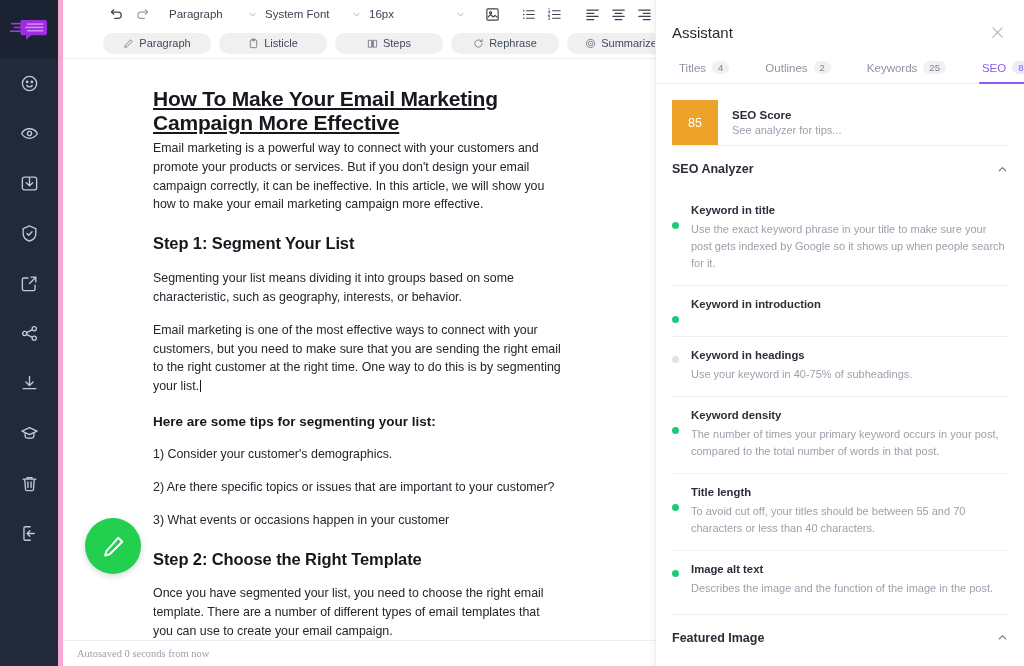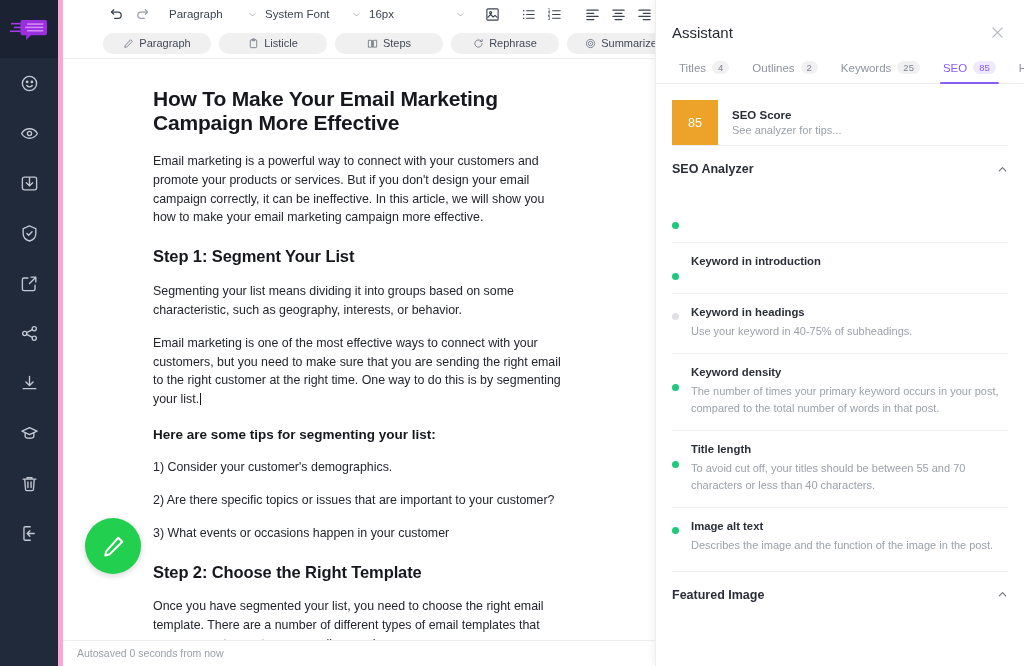--- a/index.html
+++ b/index.html
@@ -83,21 +83,21 @@
     flex: 1 1 auto; overflow: hidden; position: relative;
     border-top: 1px solid #eceef1;
   }
   #doc {
     padding: 28px 0 0 90px;
     width: 100%;
   }
   #doc h1 {
     font-size: 21px; line-height: 1.14; color: #16181d;
     font-weight: bold; letter-spacing: -0.2px;
-    max-width: 412px; margin-bottom: 17px;
+    max-width: 412px; margin-bottom: 4px; text-decoration: underline;
   }
   #doc h2 {
     font-size: 16.5px; line-height: 1.2; color: #16181d;
     font-weight: bold; margin: 20px 0 15px 0; letter-spacing: -0.1px;
   }
   #doc h3 {
     font-size: 13.5px; line-height: 1.25; color: #16181d;
     font-weight: bold; margin: 18px 0 14px 0;
   }
   #doc p {
@@ -120,21 +120,21 @@
     z-index: 5;
   }
   #fab svg { width: 25px; height: 25px; display:block; }
 
   
   #statusbar {
     height: 26px; flex: 0 0 26px;
     border-top: 1px solid #eceef1;
     display: flex; align-items: center; justify-content: space-between;
     padding: 0 12px 1px 14px;
-    font-size: 10.5px; color: #9ba1ab;
+    font-size: 10.5px; color: #9ba1ab; font-family: Liberation Serif, serif;
   }
 
   
   #panel {
     position: absolute; right: 0; top: 0;
     width: 369px; height: 666px;
     background: #ffffff;
     border-left: 1px solid #eceef1;
     box-shadow: -2px 0 8px rgba(0,0,0,.05);
     display: flex; flex-direction: column;
@@ -144,21 +144,21 @@
     height: 52px; flex: 0 0 52px;
     display: flex; align-items: center; justify-content: space-between;
     padding: 12px 16px 0 16px;
   }
   #panel-title { font-size: 15px; color: #262a33; }
   #panel-close { width: 22px; height: 22px; cursor: pointer; display:flex; align-items:center; justify-content:center; }
   #panel-close svg { width: 13px; height: 13px; display:block; }
 
   #tabs {
     height: 32px; flex: 0 0 32px;
-    display: flex; align-items: center; gap: 5px;
+    display: flex; align-items: center; gap: 18px;
     padding: 0 14px; border-bottom: 1px solid #ededf0;
     position: relative;
   }
   .tab {
     display: flex; align-items: center; gap: 6px; height: 32px;
     font-size: 11.5px; color: #8d93a0; cursor: pointer; padding: 0 9px;
     position: relative;
   }
   .tab.active { color: #8a5cf6; }
   .tab.active::after {
@@ -510,20 +510,24 @@
         <span>SEO Analyzer</span>
         <span>
           <svg viewBox="0 0 12 12" fill="none" stroke="#6f7480" stroke-width="1.3">
               <path d="M2.5 7.5 6 4l3.5 3.5" stroke-linecap="round" stroke-linejoin="round"></path>
             </svg>
         </span>
       </div>
 
       <div class="analyzer-item">
         <span class="dot ok"></span>
+        <div class="ai-body">
+          <div class="ai-title">Keyword in title</div>
+          <div class="ai-desc">Use the exact keyword phrase in your title to make sure your post gets indexed by Google so it shows up when people search for it.</div>
+        </div>
       </div>
 
       <div class="analyzer-item">
         <span class="dot ok"></span>
         <div class="ai-body">
           <div class="ai-title">Keyword in introduction</div>
         </div>
       </div>
 
       <div class="analyzer-item">

